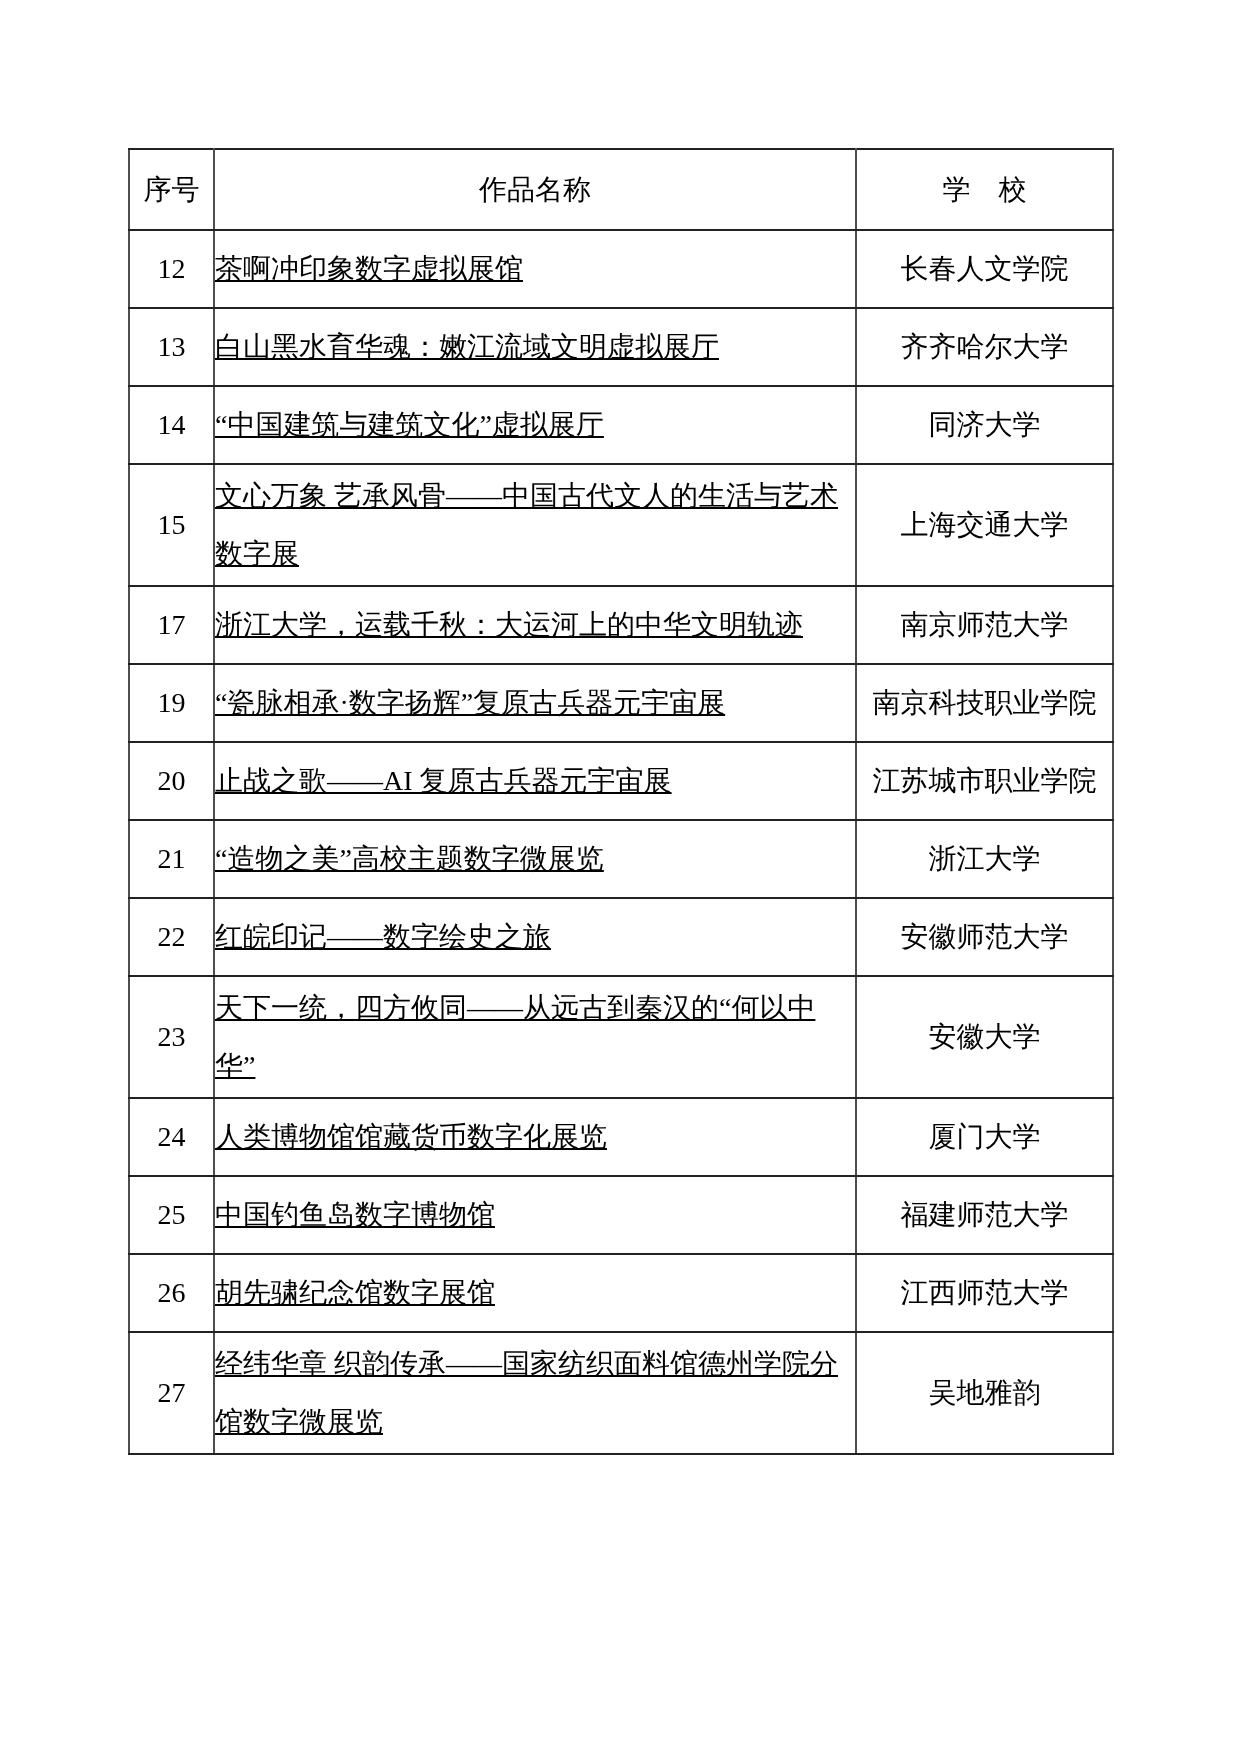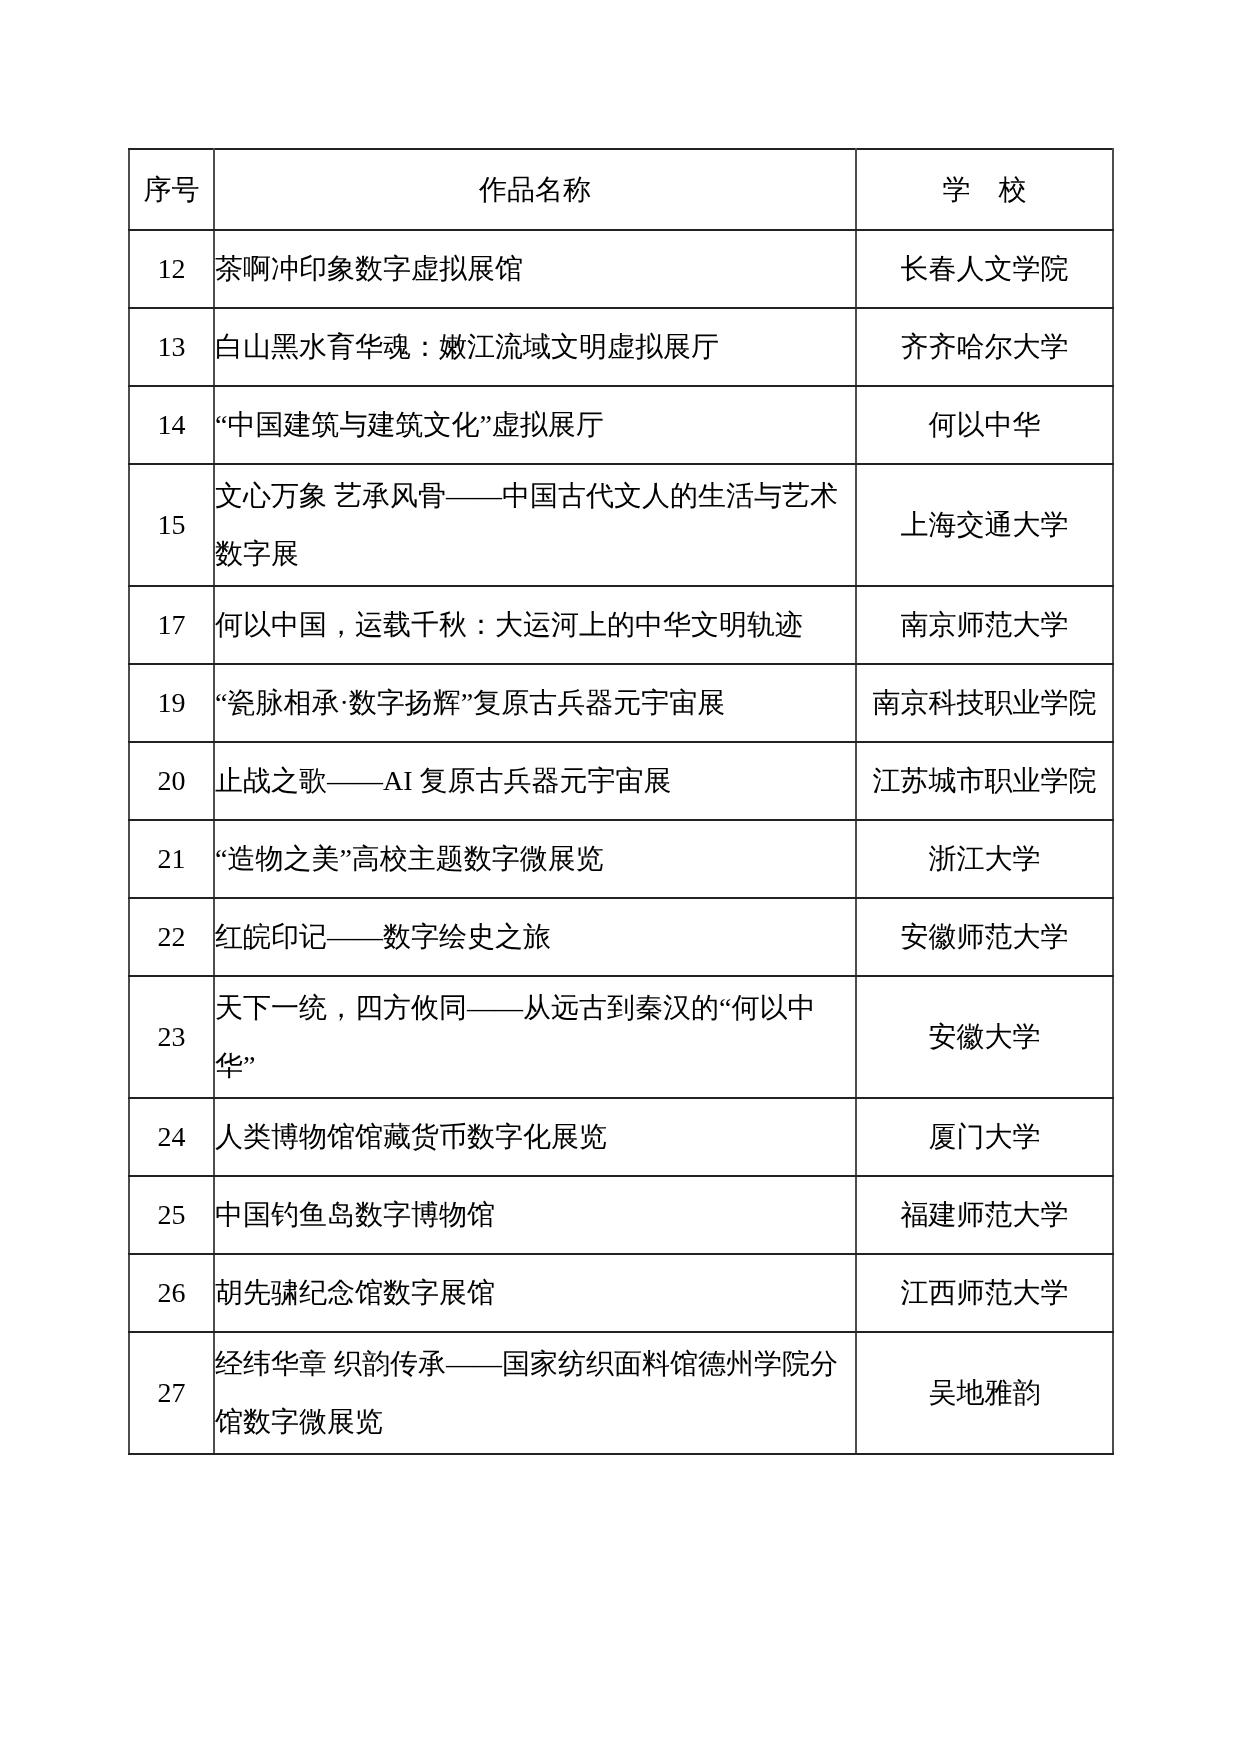--- a/index.html
+++ b/index.html
@@ -50,20 +50,21 @@
   table.works td { height: 72px; margin-top: 16px; }
 
   td.c-index {
     text-align: center;
     font-family: "Liberation Serif", serif;
   }
   td.c-title {
     text-align: left;
     padding-left: 26px;
     padding-right: 20px;
+    text-decoration: underline;
   }
   td.c-school {
     text-align: center;
   }
 </style>
 </head>
 <body>
 
 <div class="page">
   <table class="works">
@@ -88,33 +89,33 @@
 
   <tr>
     <td class="c-index">13</td>
     <td class="c-title">白山黑水育华魂：嫩江流域文明虚拟展厅</td>
     <td class="c-school">齐齐哈尔大学</td>
   </tr>
 
   <tr>
     <td class="c-index">14</td>
     <td class="c-title">“中国建筑与建筑文化”虚拟展厅</td>
-    <td class="c-school">何以中华</td>
+    <td class="c-school">同济大学</td>
   </tr>
 
   <tr>
     <td class="c-index">15</td>
     <td class="c-title">文心万象 艺承风骨——中国古代文人的生活与艺术数字展</td>
     <td class="c-school">上海交通大学</td>
   </tr>
 
 
   <tr>
     <td class="c-index">17</td>
-    <td class="c-title">何以中国，运载千秋：大运河上的中华文明轨迹</td>
+    <td class="c-title">浙江大学，运载千秋：大运河上的中华文明轨迹</td>
     <td class="c-school">南京师范大学</td>
   </tr>
 
 
   <tr>
     <td class="c-index">19</td>
     <td class="c-title">“瓷脉相承·数字扬辉”复原古兵器元宇宙展</td>
     <td class="c-school">南京科技职业学院</td>
   </tr>
 

